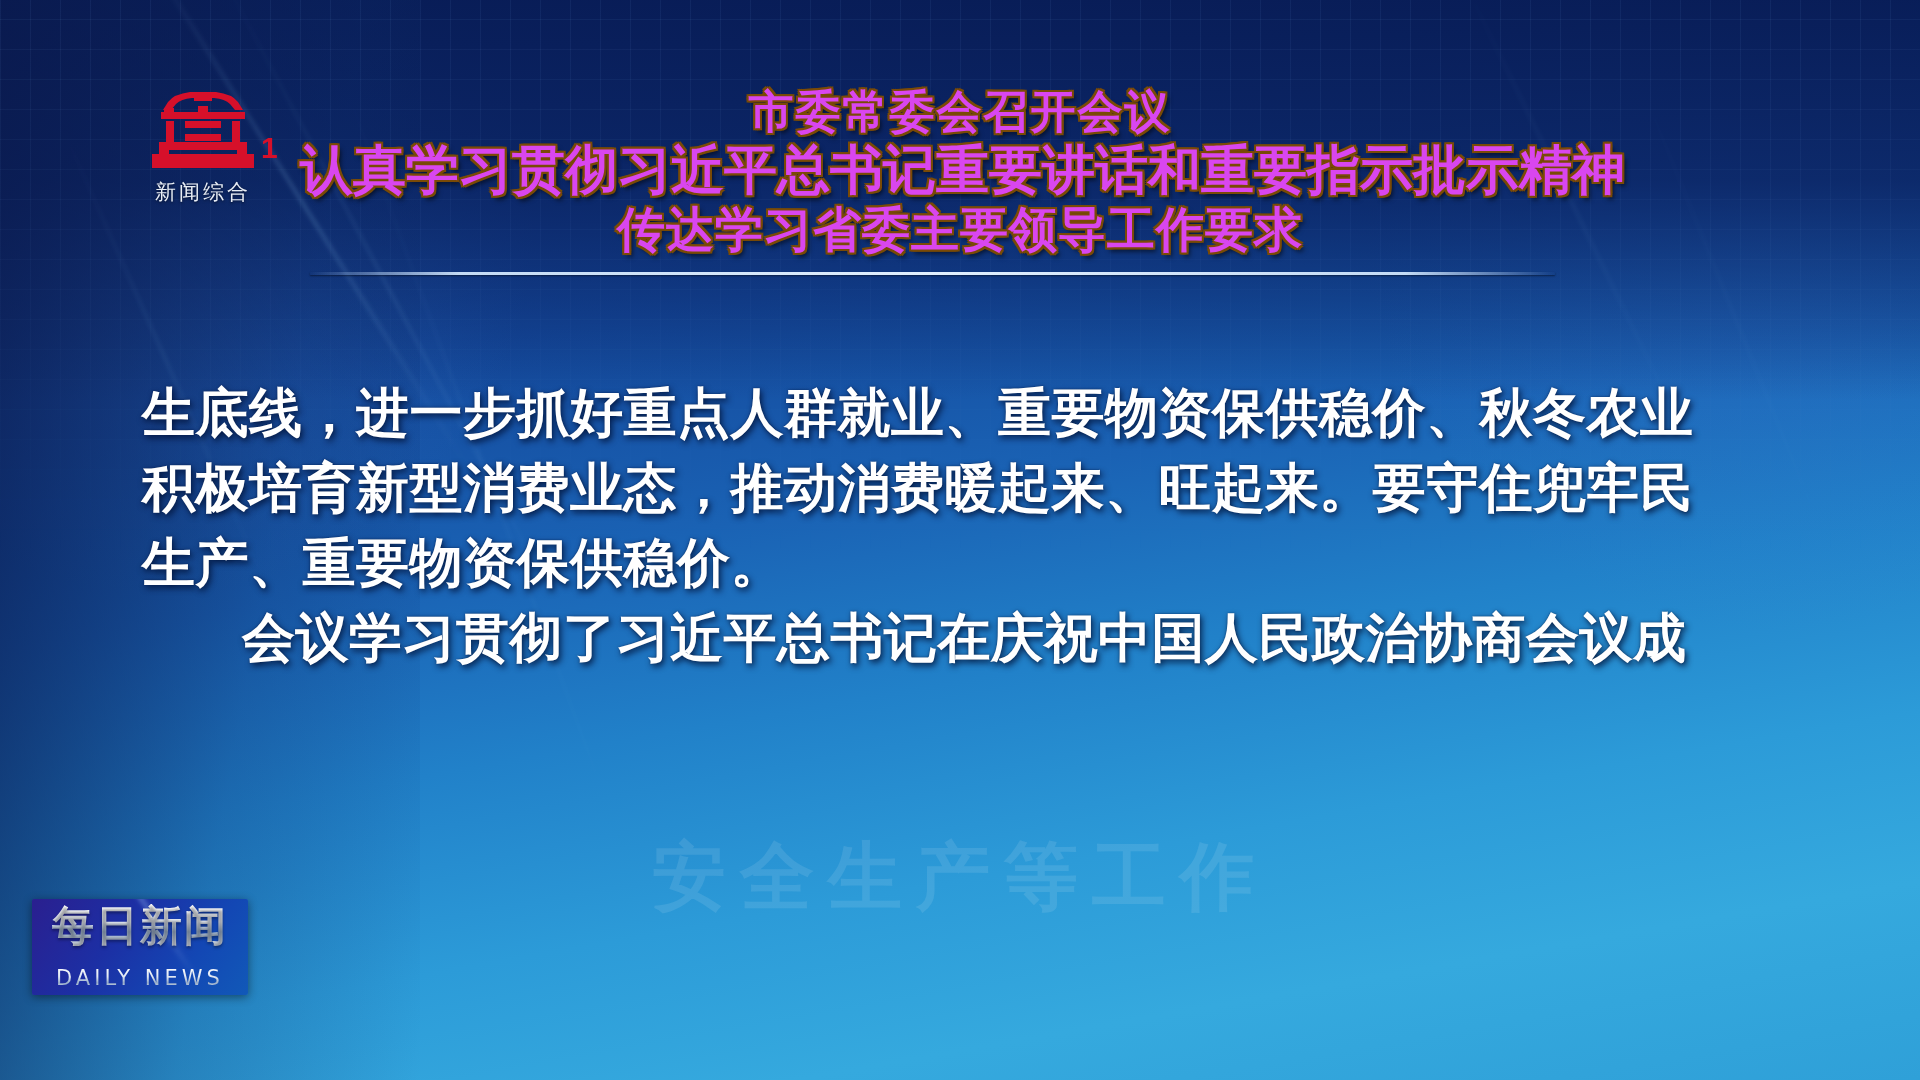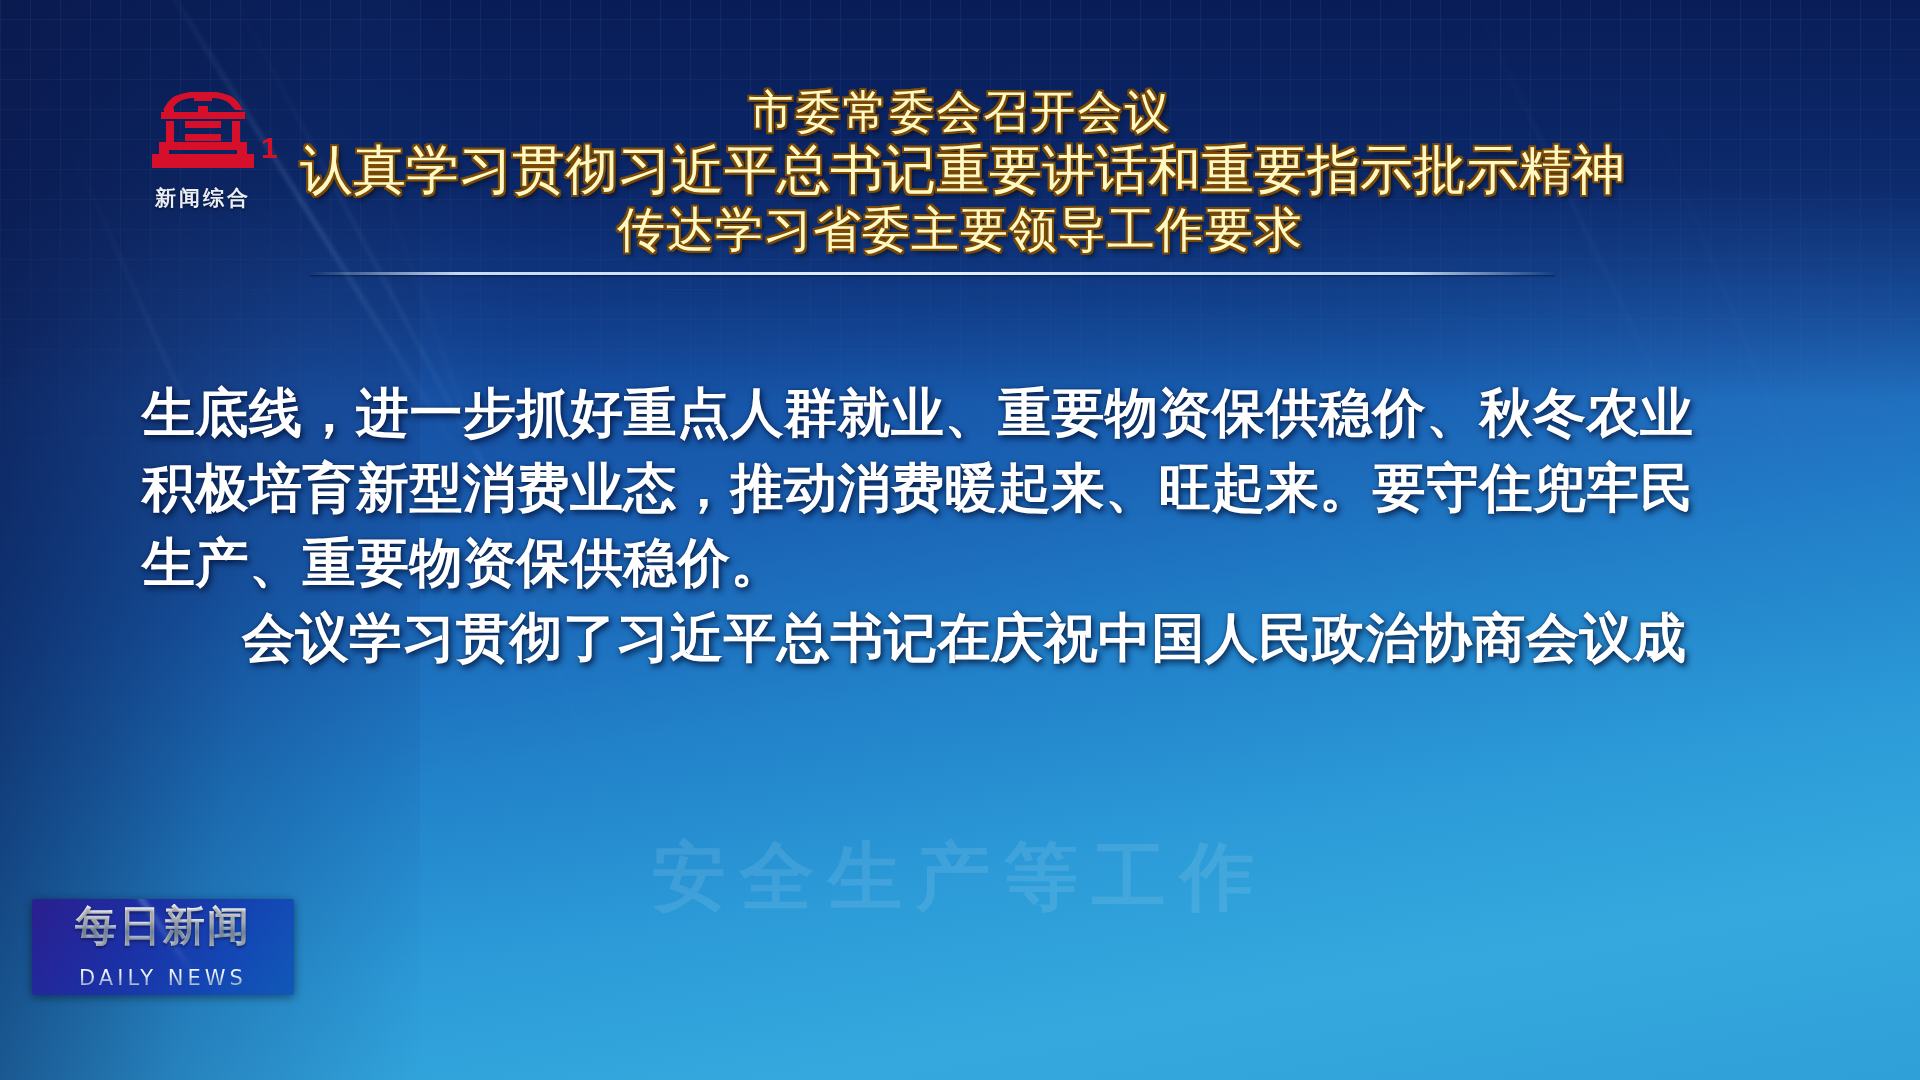--- a/index.html
+++ b/index.html
@@ -93,39 +93,39 @@
   
   .channel-logo {
     position: absolute;
     left: 128px;
     top: 86px;
     width: 150px;
     text-align: center;
   }
   .logo-mark { width: 150px; height: 82px; display:block; }
   .logo-sub {
-    margin-top: 16px;
+    margin-top: 10px;
     font-size: 21px;
-    font-weight: 700;
+    font-weight: 400;
     color: #e9eef6;
     letter-spacing: 3px;
     text-shadow: 0 1px 3px rgba(0,0,0,.6);
   }
 
   
   .headline {
     position: absolute;
     left: 300px;
     top: 88px;
     width: 1320px;
     text-align: center;
   }
   .hl-line {
-    color: #fef9c3;
-    font-weight: 400;
+    color: #d946ef;
+    font-weight: 700;
     line-height: 1.06;
     white-space: nowrap;
     text-shadow:
       2px 0 0 #7a4a06, -2px 0 0 #7a4a06, 0 2px 0 #7a4a06, 0 -2px 0 #7a4a06,
       2px 2px 0 #7a4a06, -2px 2px 0 #7a4a06, 2px -2px 0 #7a4a06, -2px -2px 0 #7a4a06,
       3px 4px 5px rgba(0,0,0,.65);
   }
   .hl-1 { font-size: 45px; letter-spacing: 2px; margin-bottom: 6px; }
   .hl-2 { font-size: 53px; letter-spacing: 0px; margin-bottom: 6px; }
   .hl-3 { font-size: 48px; letter-spacing: 1px; }
@@ -161,21 +161,21 @@
     white-space: nowrap;
     text-shadow: 2px 3px 6px rgba(0,15,50,.85), 0 0 2px rgba(0,20,60,.6);
   }
   .indent { padding-left: 100px; }
 
   
   .program-bug {
     position: absolute;
     left: 32px;
     top: 899px;
-    width: 262px;
+    width: 216px;
     height: 96px;
     background: linear-gradient(125deg, #2a1f8f 0%, #1c2fa4 38%, #1347b4 72%, #1159b8 100%);
     border-radius: 2px;
     box-shadow: 0 2px 10px rgba(0,0,0,.45);
     overflow: hidden;
     display: flex;
     flex-direction: column;
     align-items: center;
     justify-content: center;
   }

